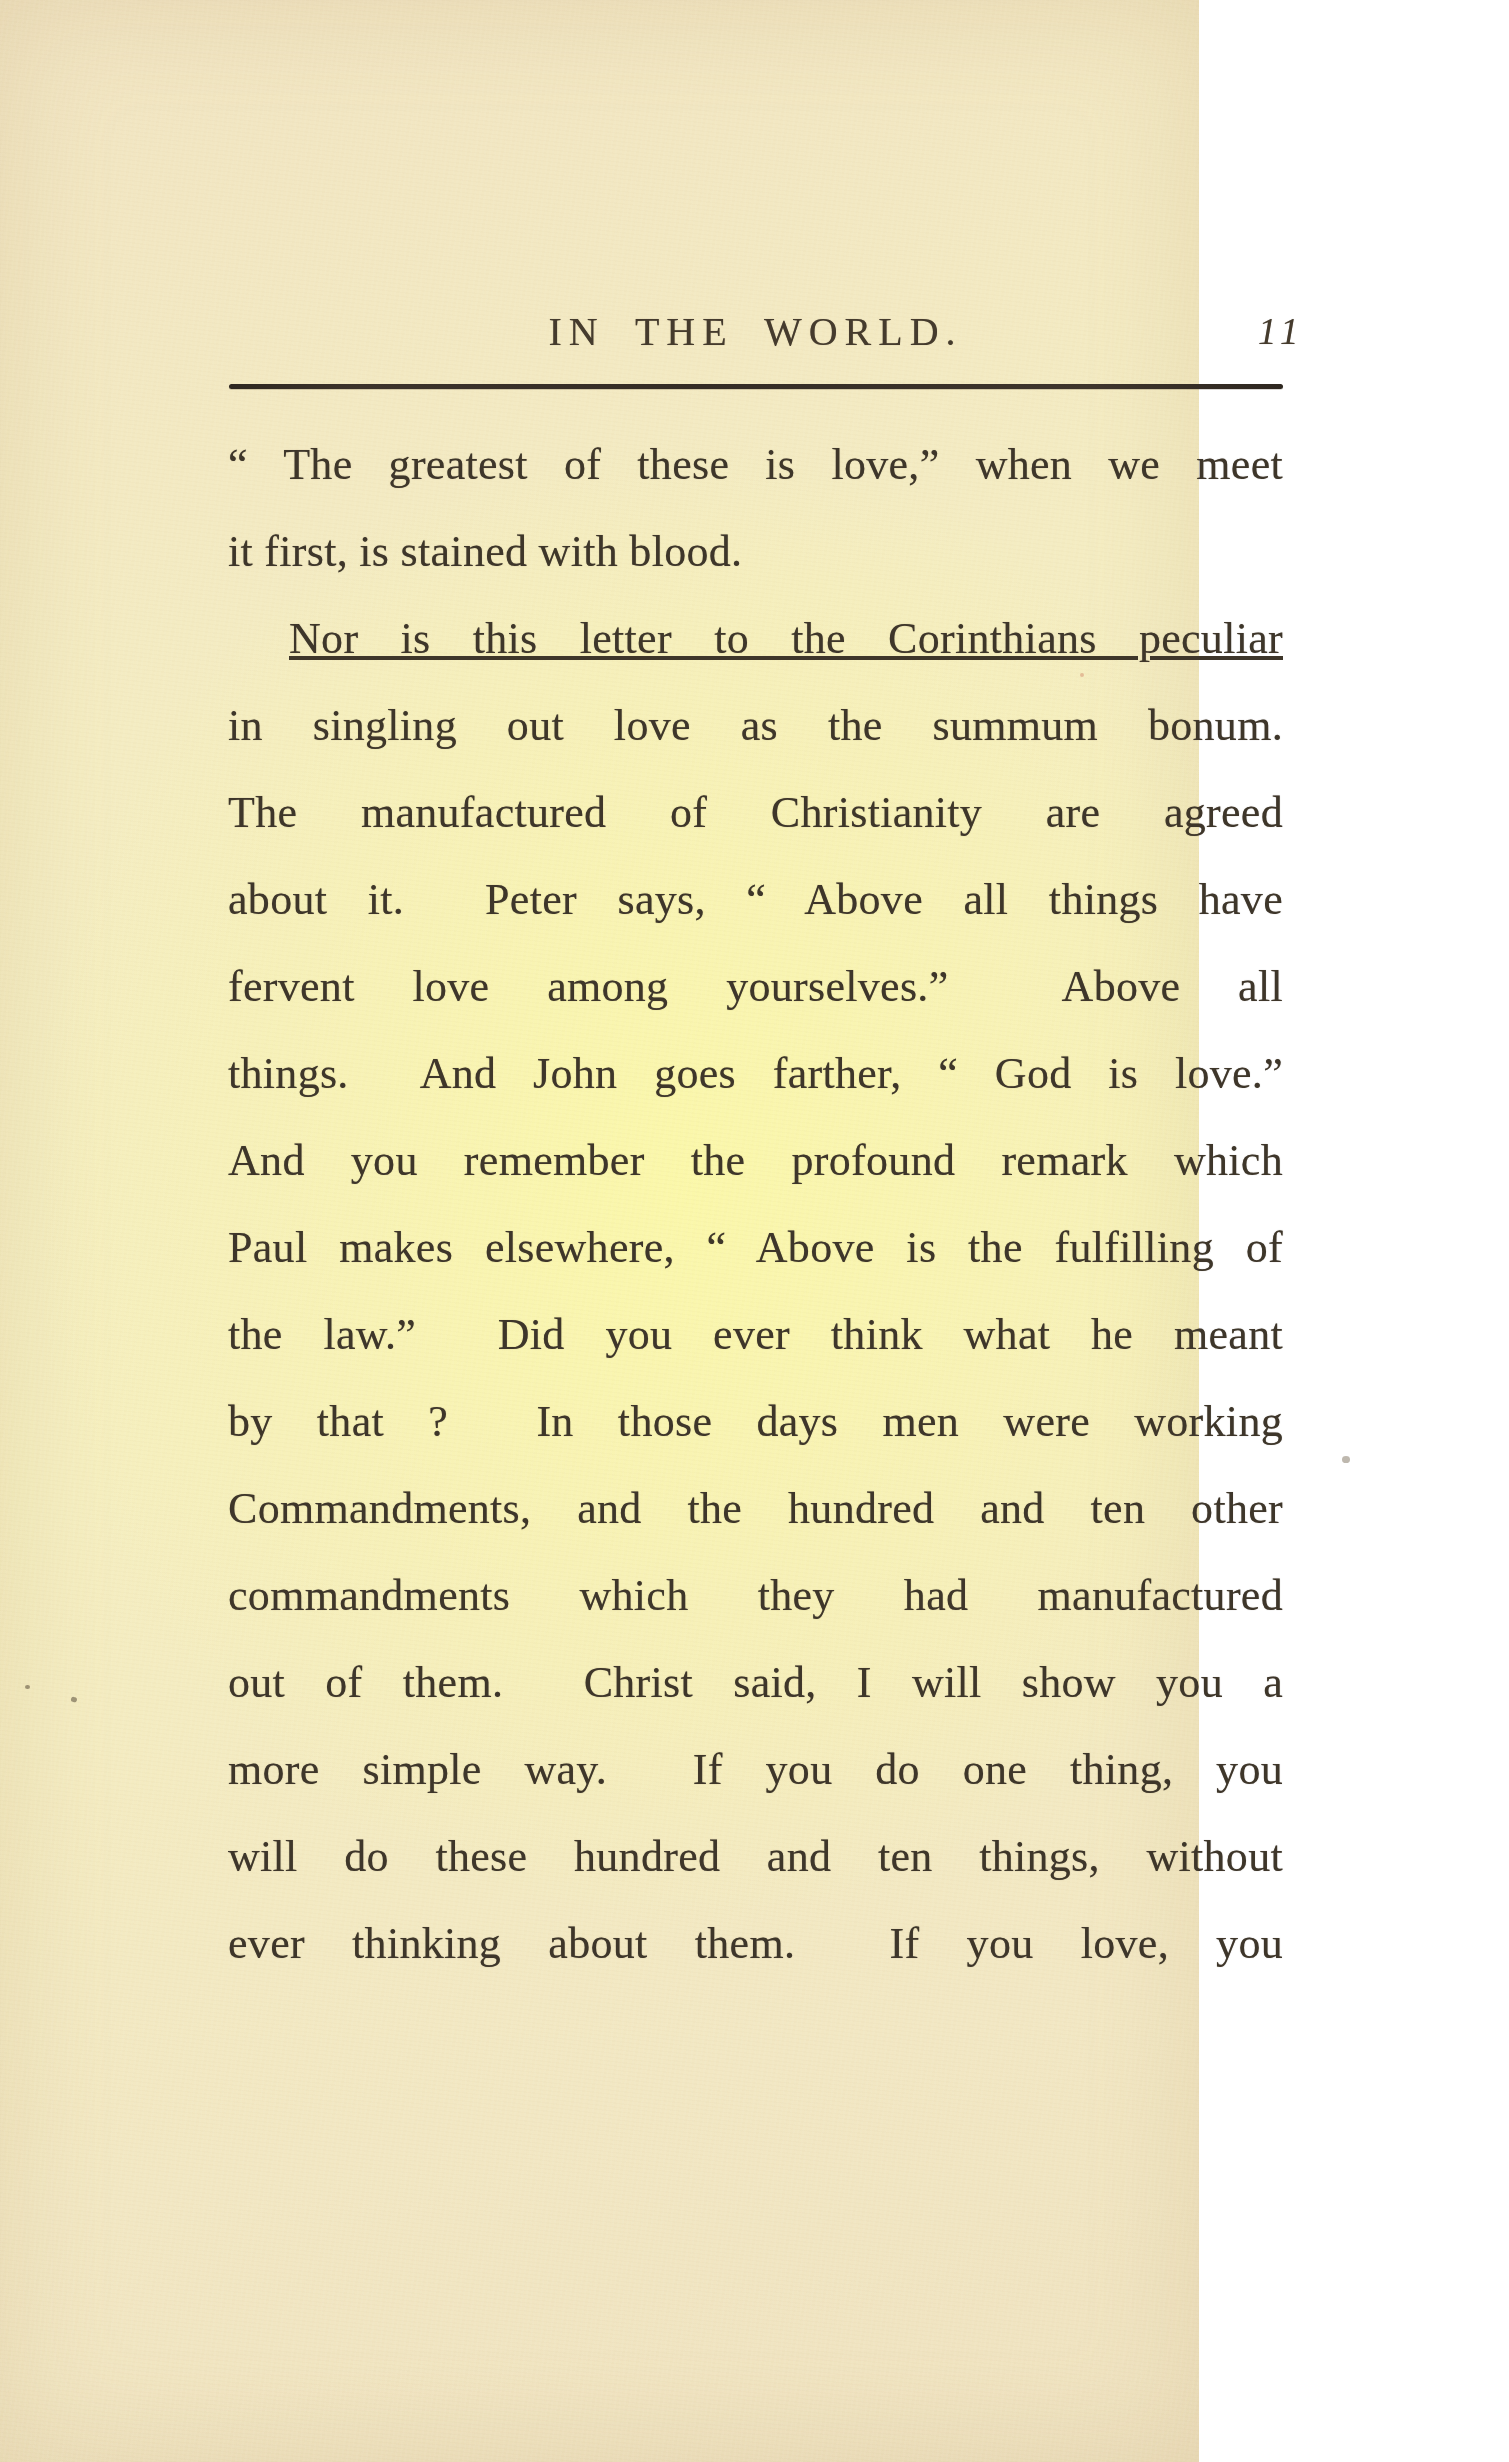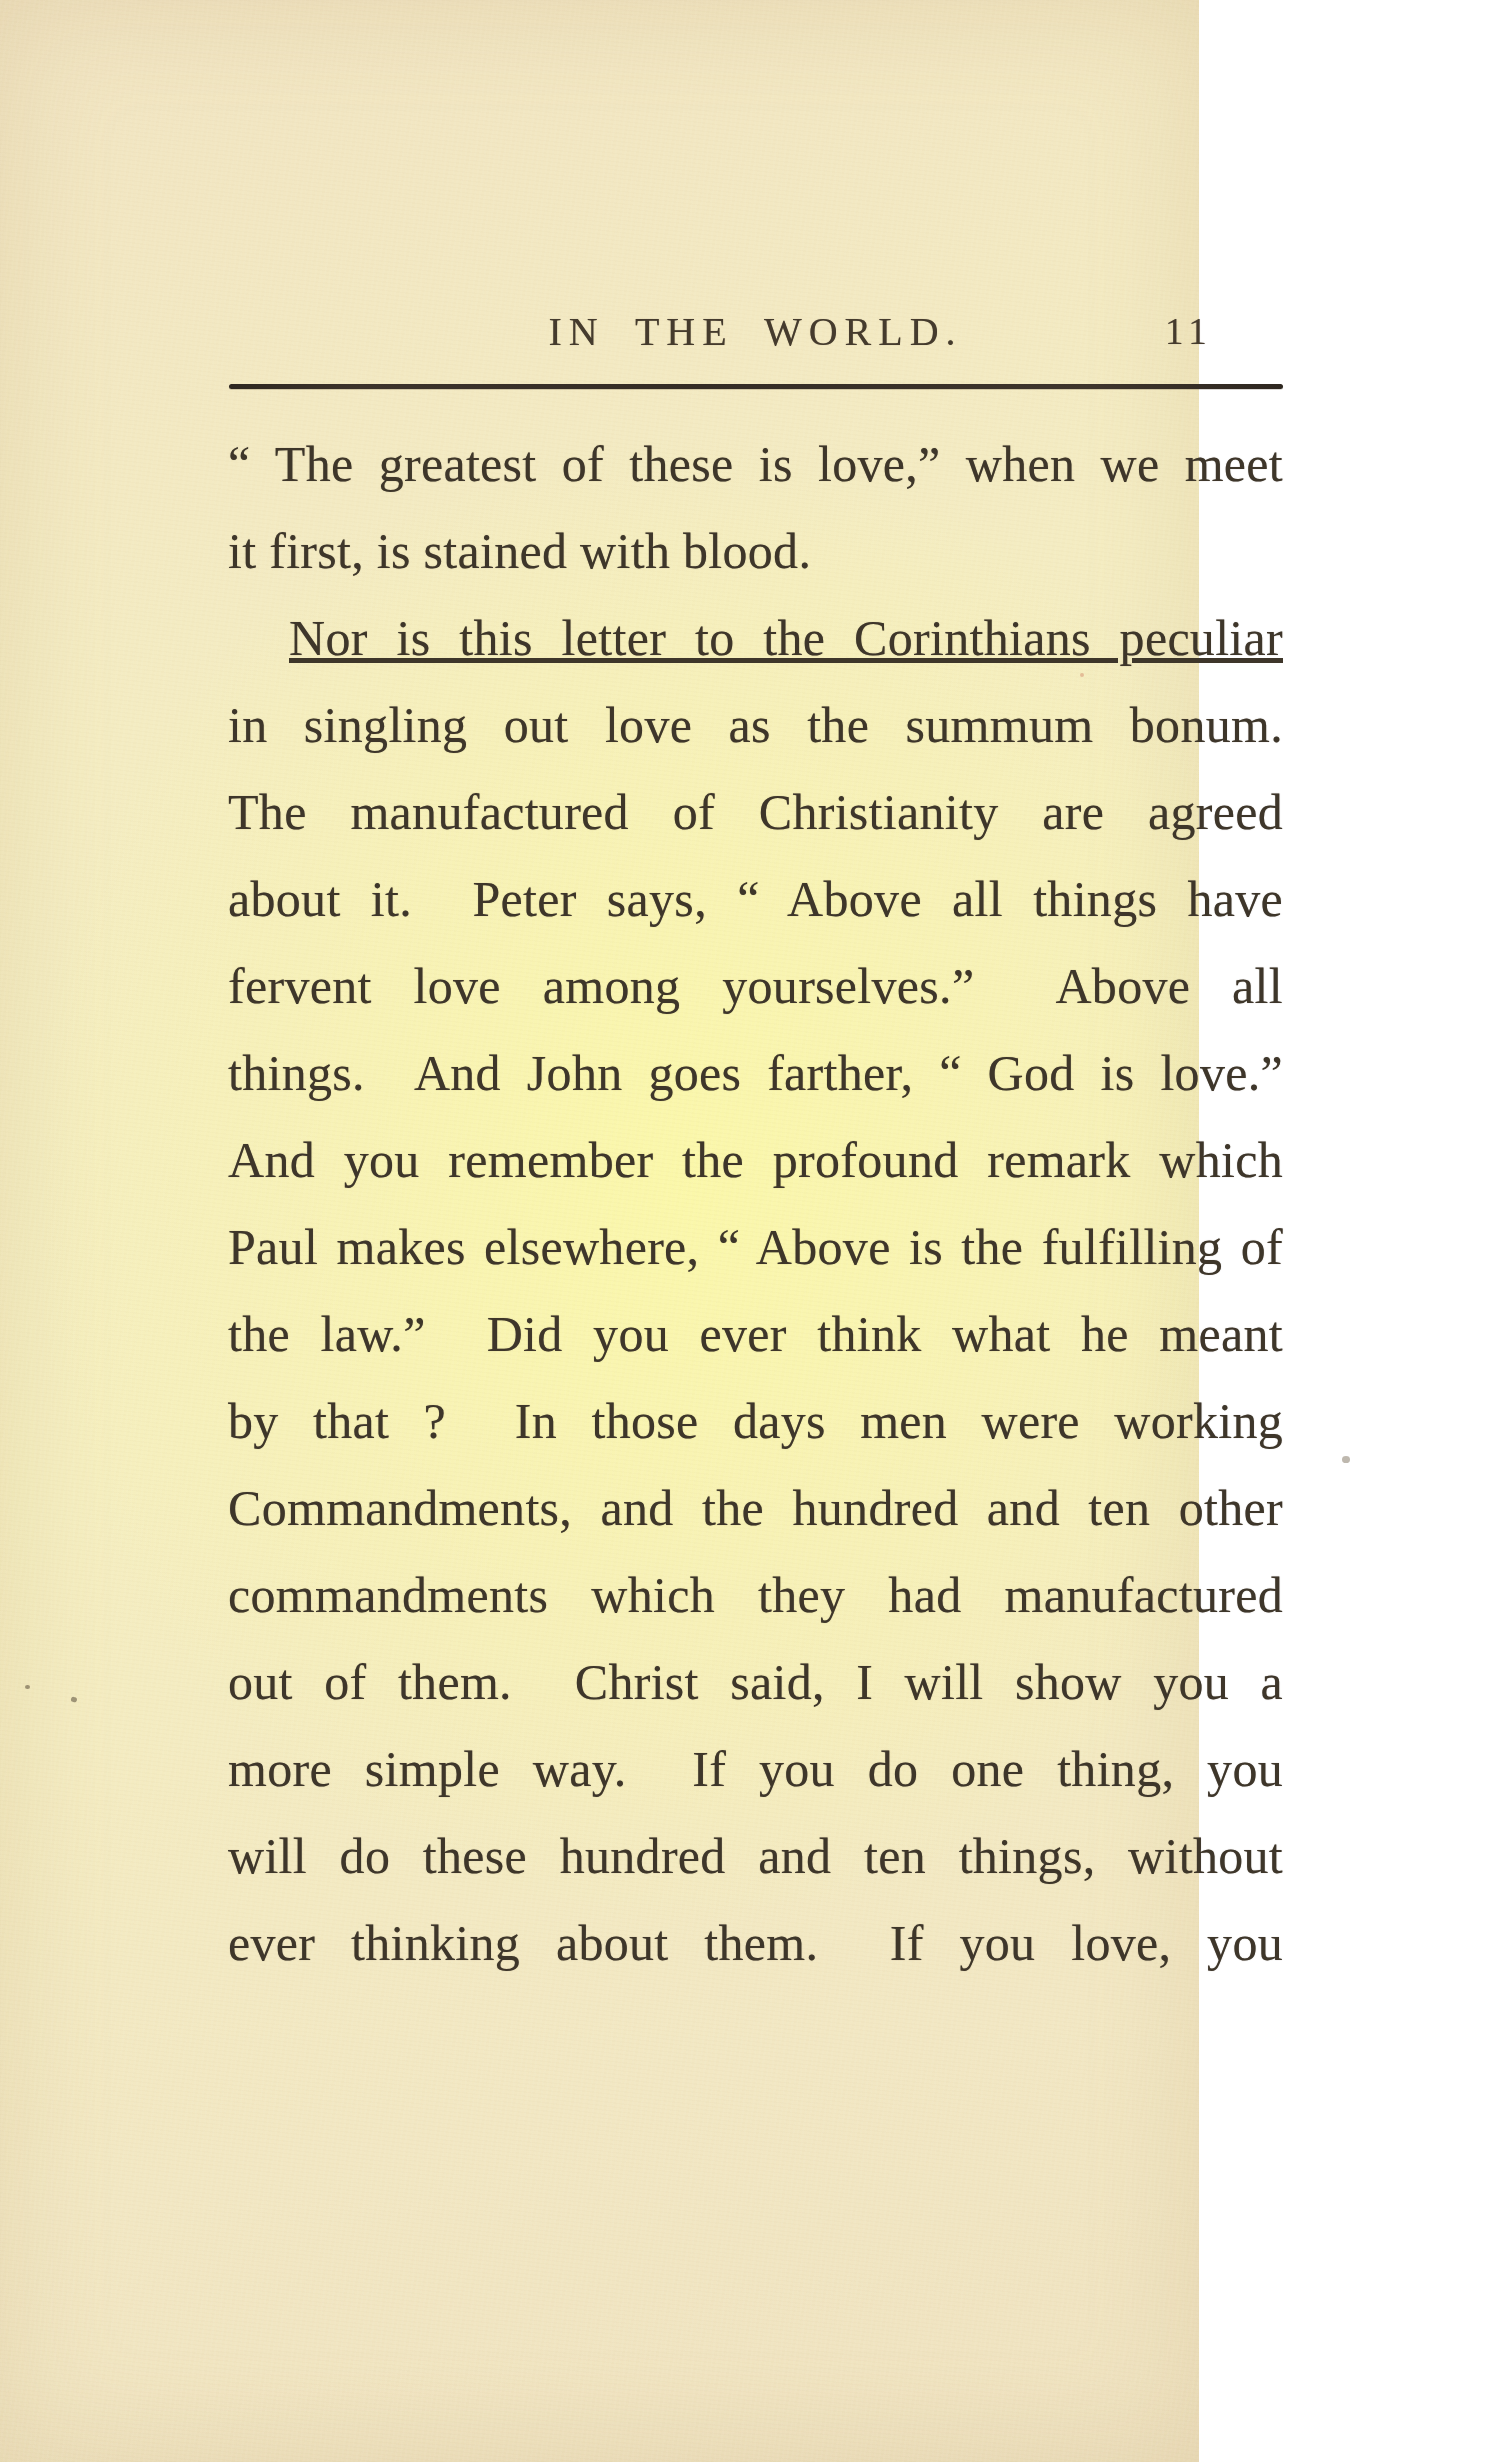--- a/index.html
+++ b/index.html
@@ -42,46 +42,47 @@
     font-size: 40px;
     line-height: 40px;
     letter-spacing: 7px;
     word-spacing: 14px;
     color: #453b2d;
     text-shadow: 0 0 0.7px rgba(62,50,36,0.55);
   }
 
   .page-number {
     position: absolute;
-    left: 1165px;
+    left: 1258px;
     top: 312px;
     font-size: 37px;
     line-height: 40px;
     letter-spacing: 6.2px;
     color: #453b2d;
     text-shadow: 0 0 0.7px rgba(62,50,36,0.55);
+    font-style: italic;
   }
 
   .header-rule {
     position: absolute;
     left: 229px;
     top: 384px;
     width: 1054px;
     height: 4.8px;
     border-radius: 2.8px;
     background: linear-gradient(to right, #2e2720, #3c332b 12%, #342c25 45%, #3e352c 82%, #2e2720);
     box-shadow: 0 0.7px 0 rgba(62,50,36,0.25);
   }
 
   .body-text {
     position: absolute;
     left: 228px;
     top: 421px;
     width: 1055px;
-    font-size: 50px;
+    font-size: 44px;
     letter-spacing: 0.3px;
     color: #3e362a;
     text-shadow: 0 0 0.8px rgba(60,50,36,0.5);
   }
 
   .line {
     height: 87px;
     line-height: 87px;
     text-align: justify;
     text-align-last: justify;

